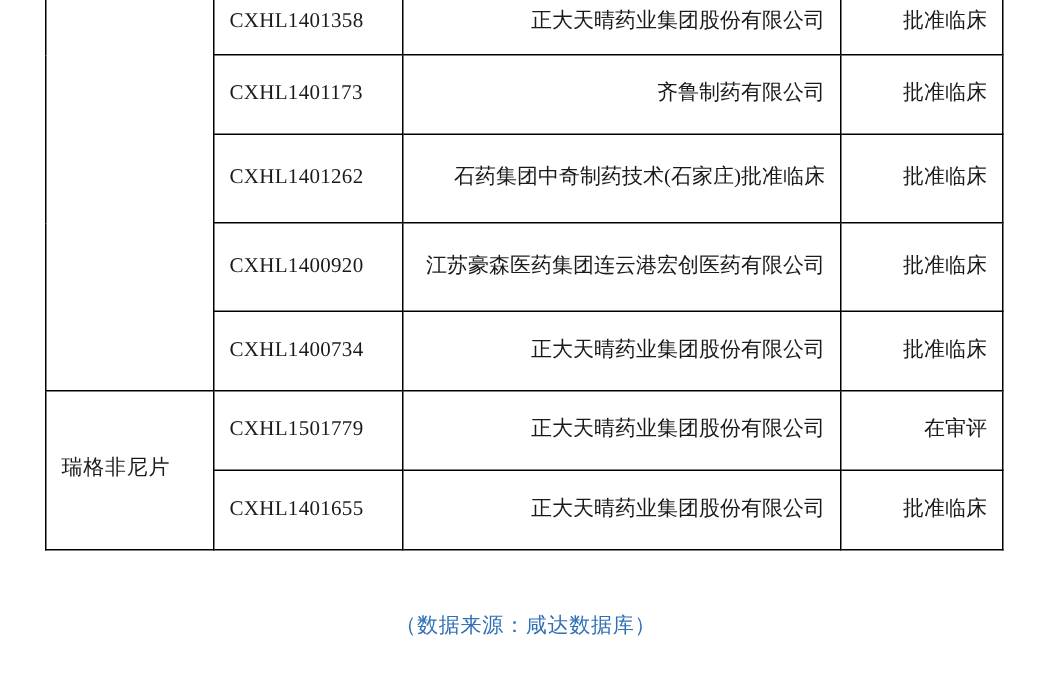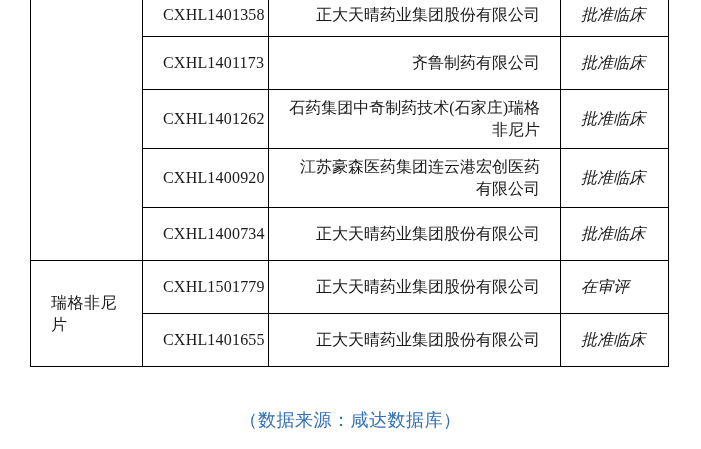--- a/index.html
+++ b/index.html
@@ -22,22 +22,22 @@
   }
   table.drug-table {
     border-collapse: collapse;
     table-layout: fixed;
     width: 638px;
     margin-left: 30px;
     margin-top: 0px;
   }
   table.drug-table td {
     border: 1px solid #000000;
-    padding: 6px 20px;
-    font-size: 16px;
+    padding: 6px 10px;
+    font-size: 14px;
     line-height: 1.35;
     vertical-align: middle;
     background: #ffffff;
   }
   
   col.c-name  { width: 112px; }
   col.c-code  { width: 126px; }
   col.c-comp  { width: 292px; }
   col.c-stat  { width: 108px; }
 
@@ -52,42 +52,41 @@
     text-align: left;
     padding-left: 10px;
     letter-spacing: 0.2px;
   }
   td.cell-company {
     text-align: right;
     padding-left: 10px;
     font-size: 14.5px;
   }
   td.cell-status {
-    text-align: left;
+    text-align: right;
     padding-left: 10px;
     font-size: 14.5px;
-    font-style: italic;
   }
   
   tr.row-clip td {
     border-top: none;
     height: 30px;
     padding-top: 0;
   }
   tr.row-std td { height: 40px; margin-top: 12px; }
   tr.row-tall td { height: 46px; }
 
   .source-note {
     position: absolute;
     left: 0;
     right: 0;
     top: 408px;
     text-align: center;
     color: #2f6fb5;
-    font-size: 18px;
+    font-size: 14px;
     font-family: "Liberation Sans", sans-serif;
     letter-spacing: 0.5px;
   }
 </style>
 </head>
 <body>
 
 <div class="page">
 
   <table class="drug-table">
@@ -107,21 +106,21 @@
       </tr>
 
       <tr class="row-std">
         <td class="cell-code">CXHL1401173</td>
         <td class="cell-company">齐鲁制药有限公司</td>
         <td class="cell-status">批准临床</td>
       </tr>
 
       <tr class="row-tall">
         <td class="cell-code">CXHL1401262</td>
-        <td class="cell-company">石药集团中奇制药技术(石家庄)瑞格非尼片</td>
+        <td class="cell-company">石药集团中奇制药技术(石家庄)批准临床</td>
         <td class="cell-status">批准临床</td>
       </tr>
 
       <tr class="row-tall">
         <td class="cell-code">CXHL1400920</td>
         <td class="cell-company">江苏豪森医药集团连云港宏创医药有限公司</td>
         <td class="cell-status">批准临床</td>
       </tr>
 
       <tr class="row-std">

